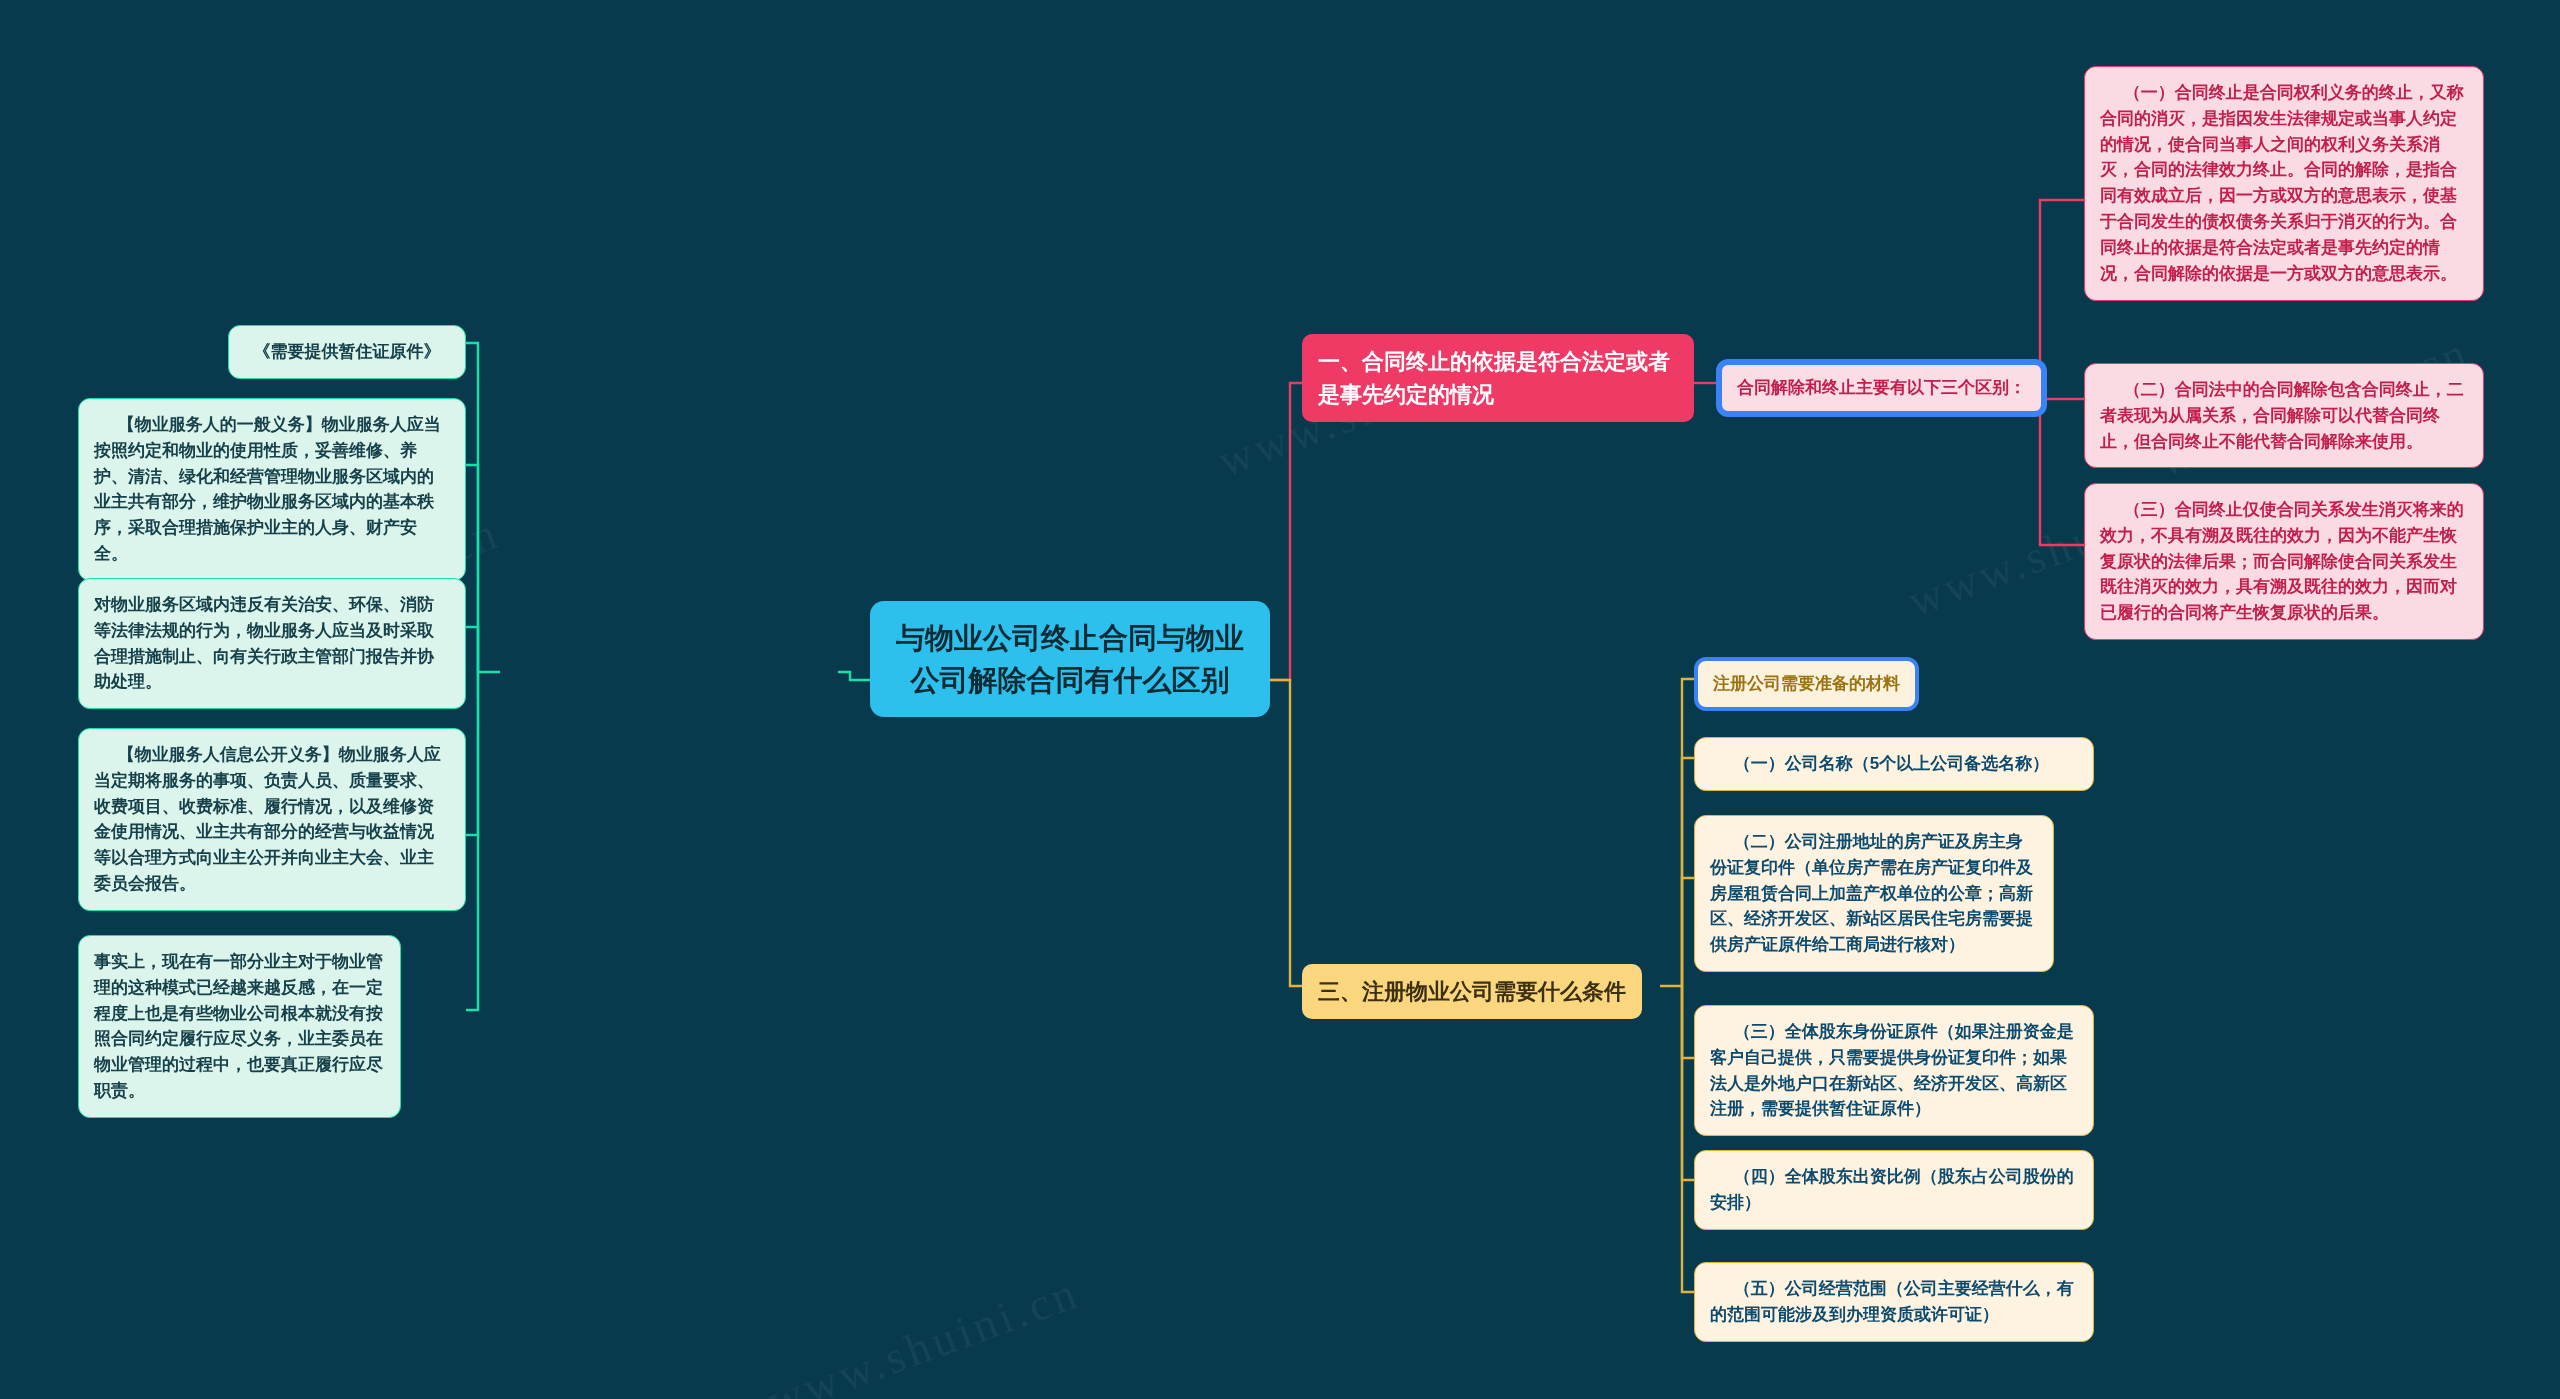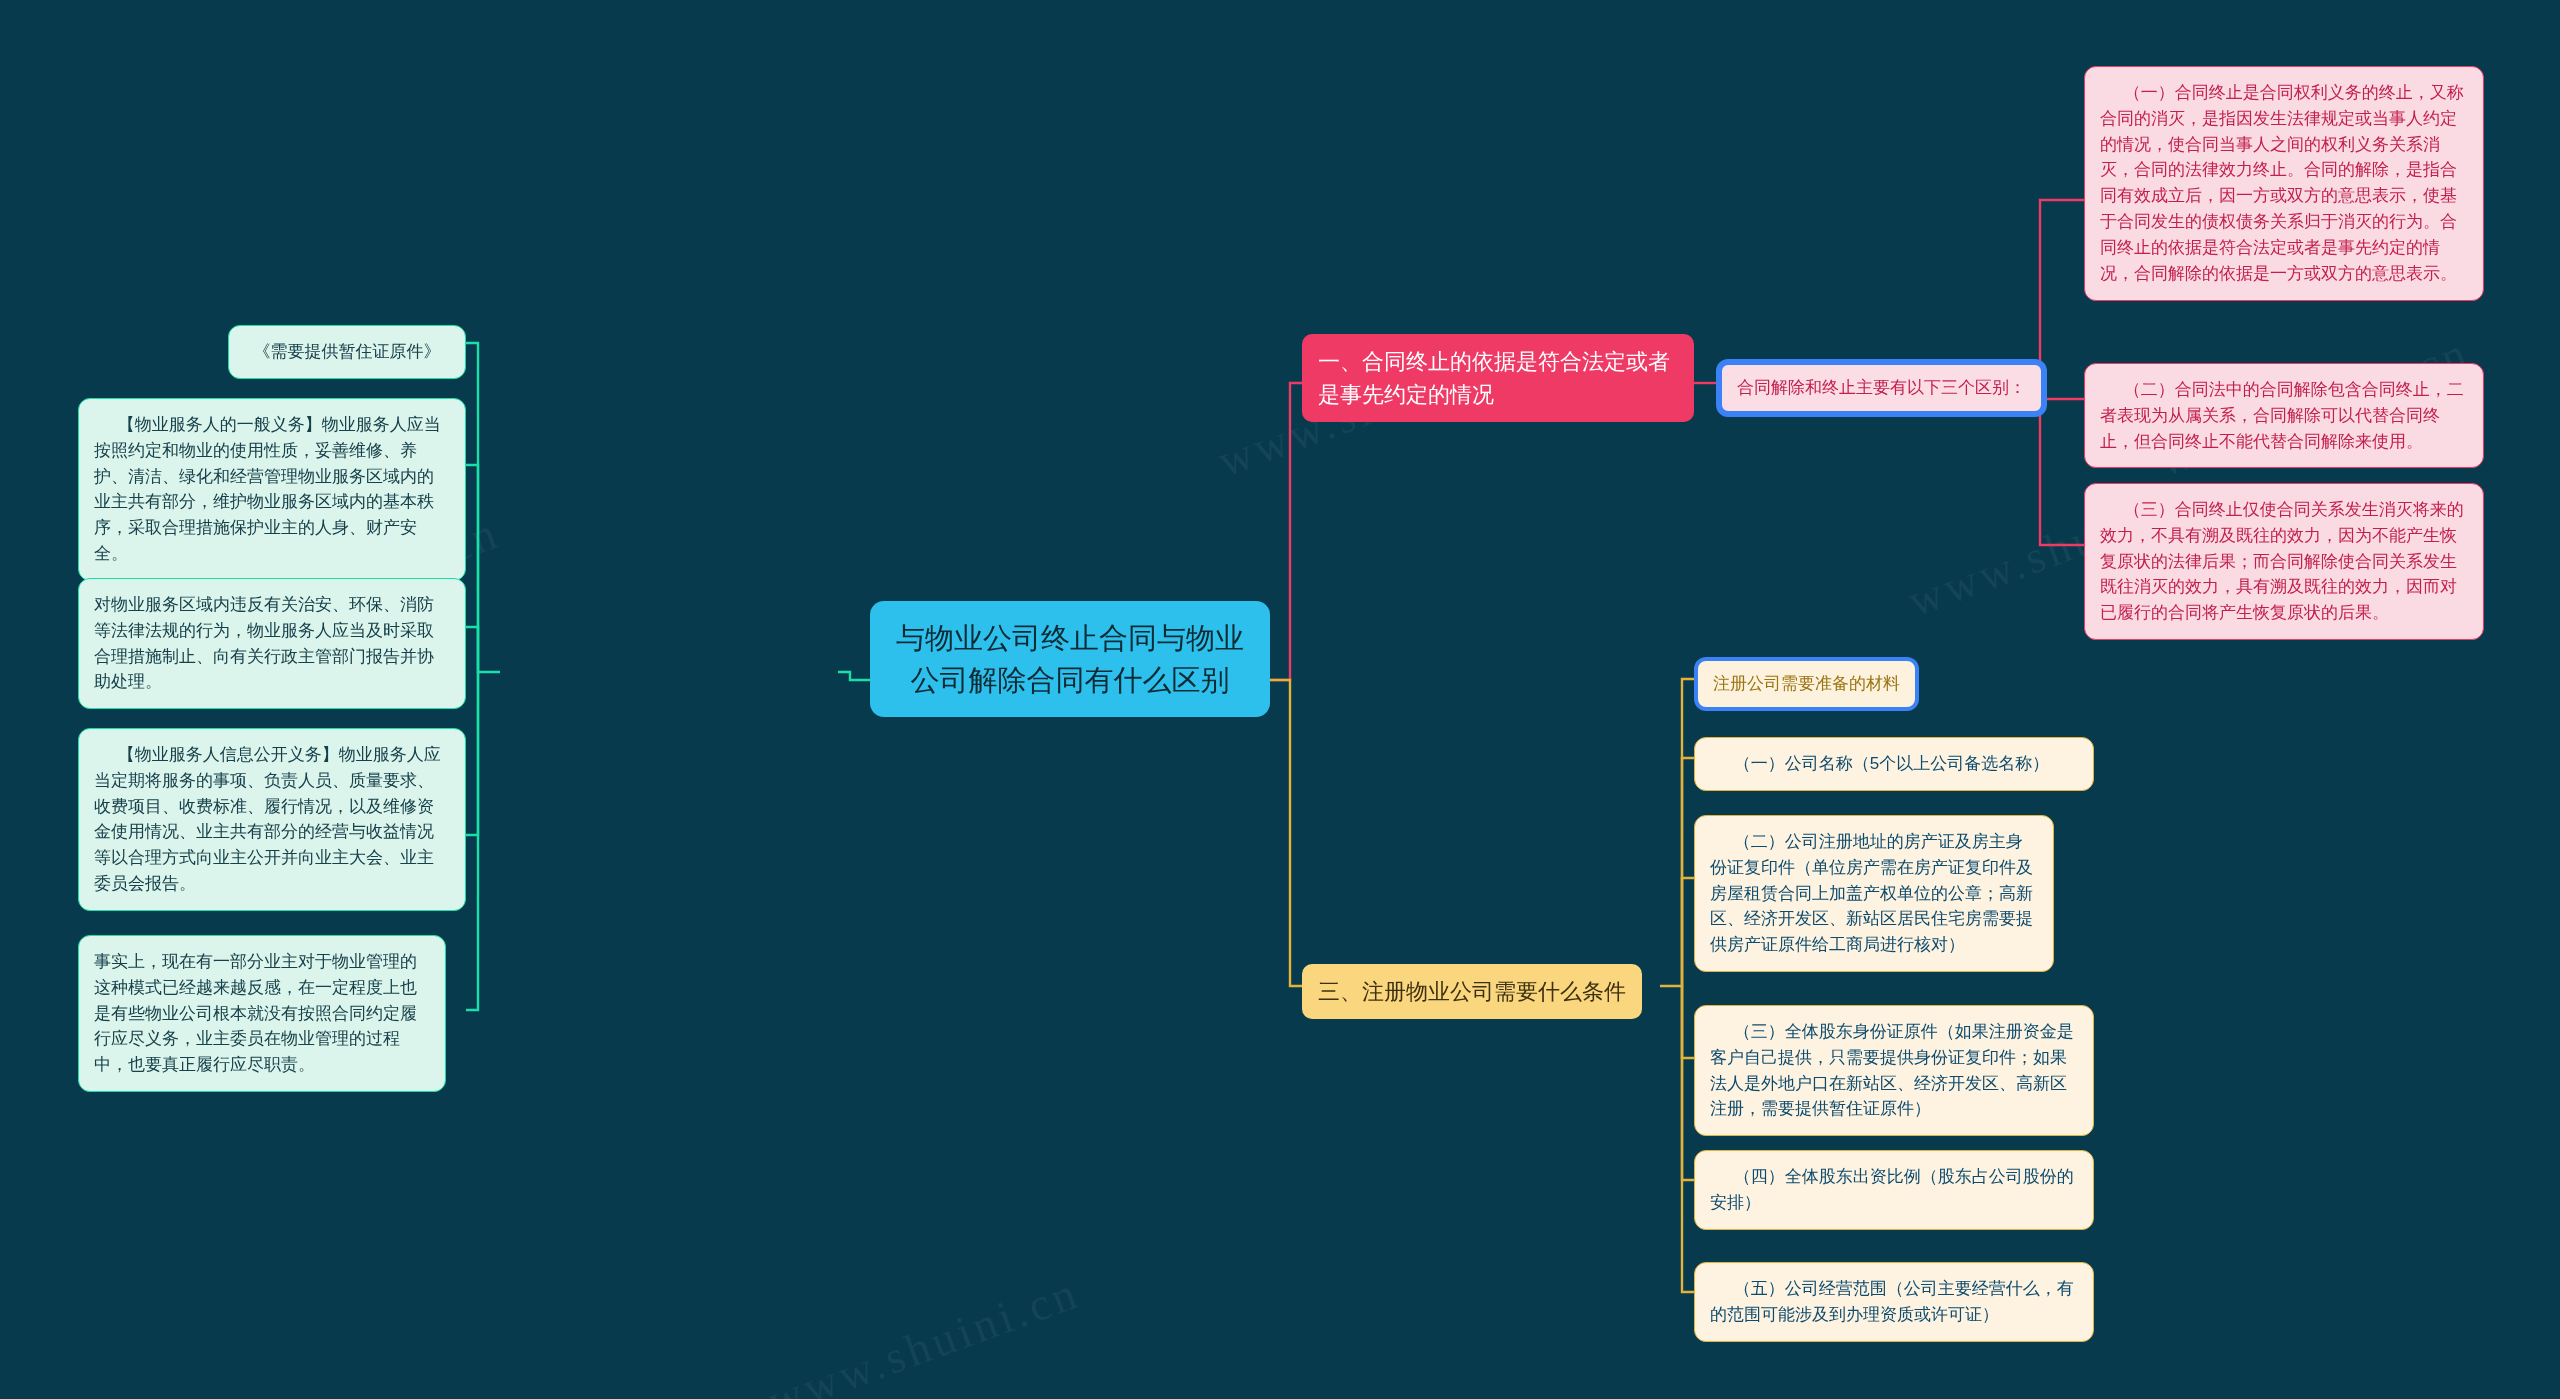--- a/index.html
+++ b/index.html
@@ -21,20 +21,21 @@
     white-space: nowrap;
     user-select: none;
   }
 
   .node {
     position: absolute;
     border-radius: 12px;
     line-height: 1.52;
     white-space: pre-wrap;
     z-index: 4;
+    font-weight: bold;
   }
 
   
   .n-central {
     background: #2ec0ec;
     color: #0d2b35;
     font-size: 29px;
     text-align: center;
     padding: 16px 18px;
     border-radius: 14px;
@@ -164,21 +165,21 @@
 
 
   <div class="node n-green-leaf title" style="left:228px; top:325px; width:238px;">《需要提供暂住证原件》</div>
 
   <div class="node n-green-leaf indent" style="left:78px; top:398px; width:388px;">【物业服务人的一般义务】物业服务人应当按照约定和物业的使用性质，妥善维修、养护、清洁、绿化和经营管理物业服务区域内的业主共有部分，维护物业服务区域内的基本秩序，采取合理措施保护业主的人身、财产安全。</div>
 
   <div class="node n-green-leaf" style="left:78px; top:578px; width:388px;">对物业服务区域内违反有关治安、环保、消防等法律法规的行为，物业服务人应当及时采取合理措施制止、向有关行政主管部门报告并协助处理。</div>
 
   <div class="node n-green-leaf indent" style="left:78px; top:728px; width:388px;">【物业服务人信息公开义务】物业服务人应当定期将服务的事项、负责人员、质量要求、收费项目、收费标准、履行情况，以及维修资金使用情况、业主共有部分的经营与收益情况等以合理方式向业主公开并向业主大会、业主委员会报告。</div>
 
-  <div class="node n-green-leaf" style="left:78px; top:935px; width:368px;">事实上，现在有一部分业主对于物业管理的这种模式已经越来越反感，在一定程度上也是有些物业公司根本就没有按照合同约定履行应尽义务，业主委员在物业管理的过程中，也要真正履行应尽职责。</div>
+  <div class="node n-green-leaf" style="left:78px; top:935px; width:323px;">事实上，现在有一部分业主对于物业管理的这种模式已经越来越反感，在一定程度上也是有些物业公司根本就没有按照合同约定履行应尽义务，业主委员在物业管理的过程中，也要真正履行应尽职责。</div>
 
   <div class="node n-pink" style="left:1302px; top:334px; width:392px;">一、合同终止的依据是符合法定或者是事先约定的情况</div>
 
   <div class="node n-pink-sub" style="left:1716px; top:359px;">合同解除和终止主要有以下三个区别：</div>
 
   <div class="node n-pink-leaf indent" style="left:2084px; top:66px; width:400px;">（一）合同终止是合同权利义务的终止，又称合同的消灭，是指因发生法律规定或当事人约定的情况，使合同当事人之间的权利义务关系消灭，合同的法律效力终止。合同的解除，是指合同有效成立后，因一方或双方的意思表示，使基于合同发生的债权债务关系归于消灭的行为。合同终止的依据是符合法定或者是事先约定的情况，合同解除的依据是一方或双方的意思表示。</div>
 
   <div class="node n-pink-leaf indent" style="left:2084px; top:363px; width:400px;">（二）合同法中的合同解除包含合同终止，二者表现为从属关系，合同解除可以代替合同终止，但合同终止不能代替合同解除来使用。</div>
 
   <div class="node n-pink-leaf indent" style="left:2084px; top:483px; width:400px;">（三）合同终止仅使合同关系发生消灭将来的效力，不具有溯及既往的效力，因为不能产生恢复原状的法律后果；而合同解除使合同关系发生既往消灭的效力，具有溯及既往的效力，因而对已履行的合同将产生恢复原状的后果。</div>

